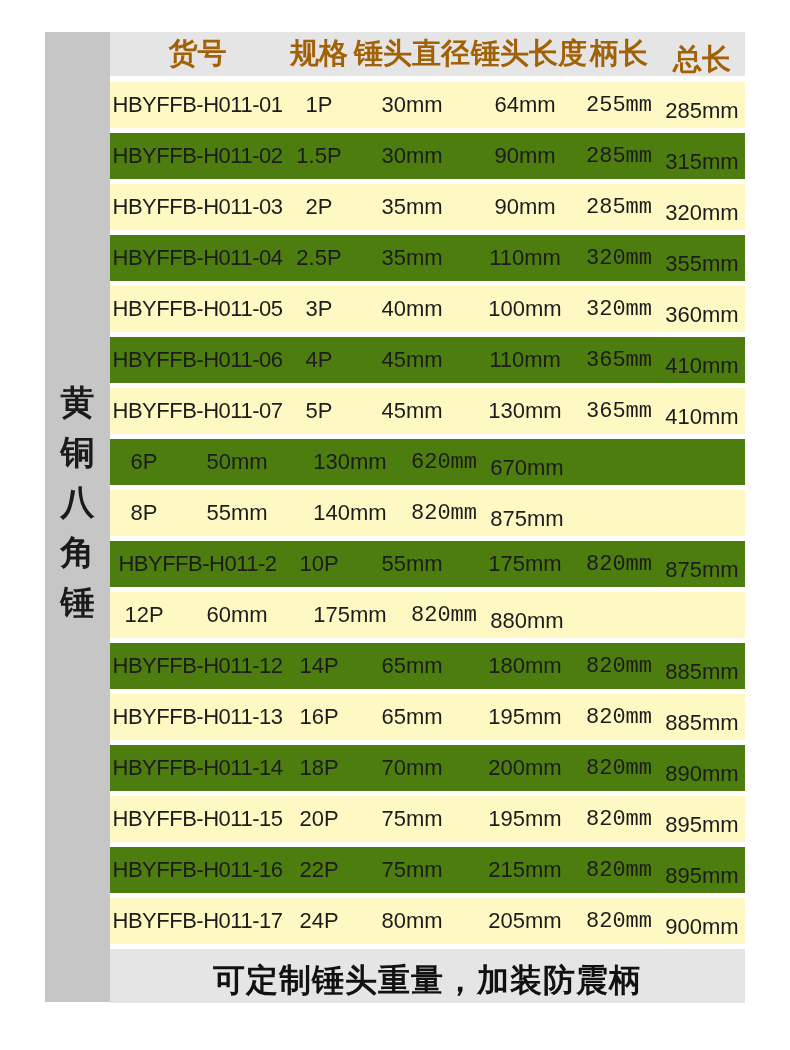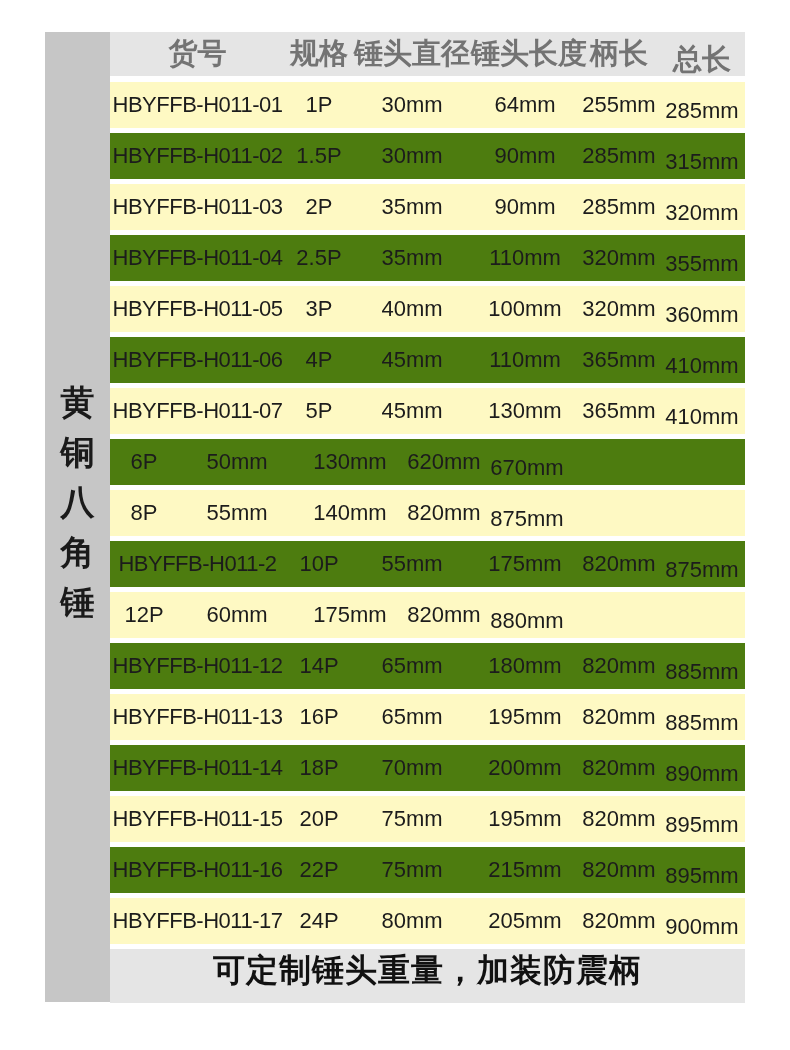--- a/index.html
+++ b/index.html
@@ -16,39 +16,39 @@
     padding-bottom:30px; box-sizing:border-box;
   }
   .sidebar .ch {
     font-size:34px; font-weight:bold; color:#1a1a1a; line-height:34px;
     margin:8px 0;
   }
   
   .table-wrap { position:absolute; left:110px; top:32px; width:635px; }
   .hrow {
     display:flex; align-items:center; height:44px; background:#e5e5e5;
-    margin-bottom:6px; font-weight:bold; font-size:29px; color:#737373;
+    margin-bottom:6px; font-weight:bold; font-size:29px; color:#a16207;
   }
   .row {
     display:flex; align-items:center; height:46px; margin-bottom:5px;
     font-size:22px; color:#1c1c1c;
   }
   .row.light { background:#fef9c3; }
   .row.dark  { background:#4d7c0f; }
   .cell { text-align:center; box-sizing:border-box; white-space:nowrap; }
   .c0 { width:175px; letter-spacing:-0.5px; }
   .c1 { width:68px;  }
   .c2 { width:118px; }
   .c3 { width:108px; }
-  .c4 { width:80px;  }
+  .c4 { width:80px;font-family:Liberation Mono, monospace;  }
   .c5 { width:86px;margin-top:12px;  }
   .hrow .c0 { letter-spacing:0; }
   .footer {
     height:54px; background:#e5e5e5;
-    display:flex; align-items:flex-start; justify-content:center;
+    display:flex; align-items:flex-end; justify-content:center;
     font-weight:bold; font-size:32px; color:#111111; letter-spacing:1px;
   }
 </style>
 </head>
 <body>
 
 <div class="canvas">
 
   <div class="sidebar">
     <span class="ch">黄</span>

